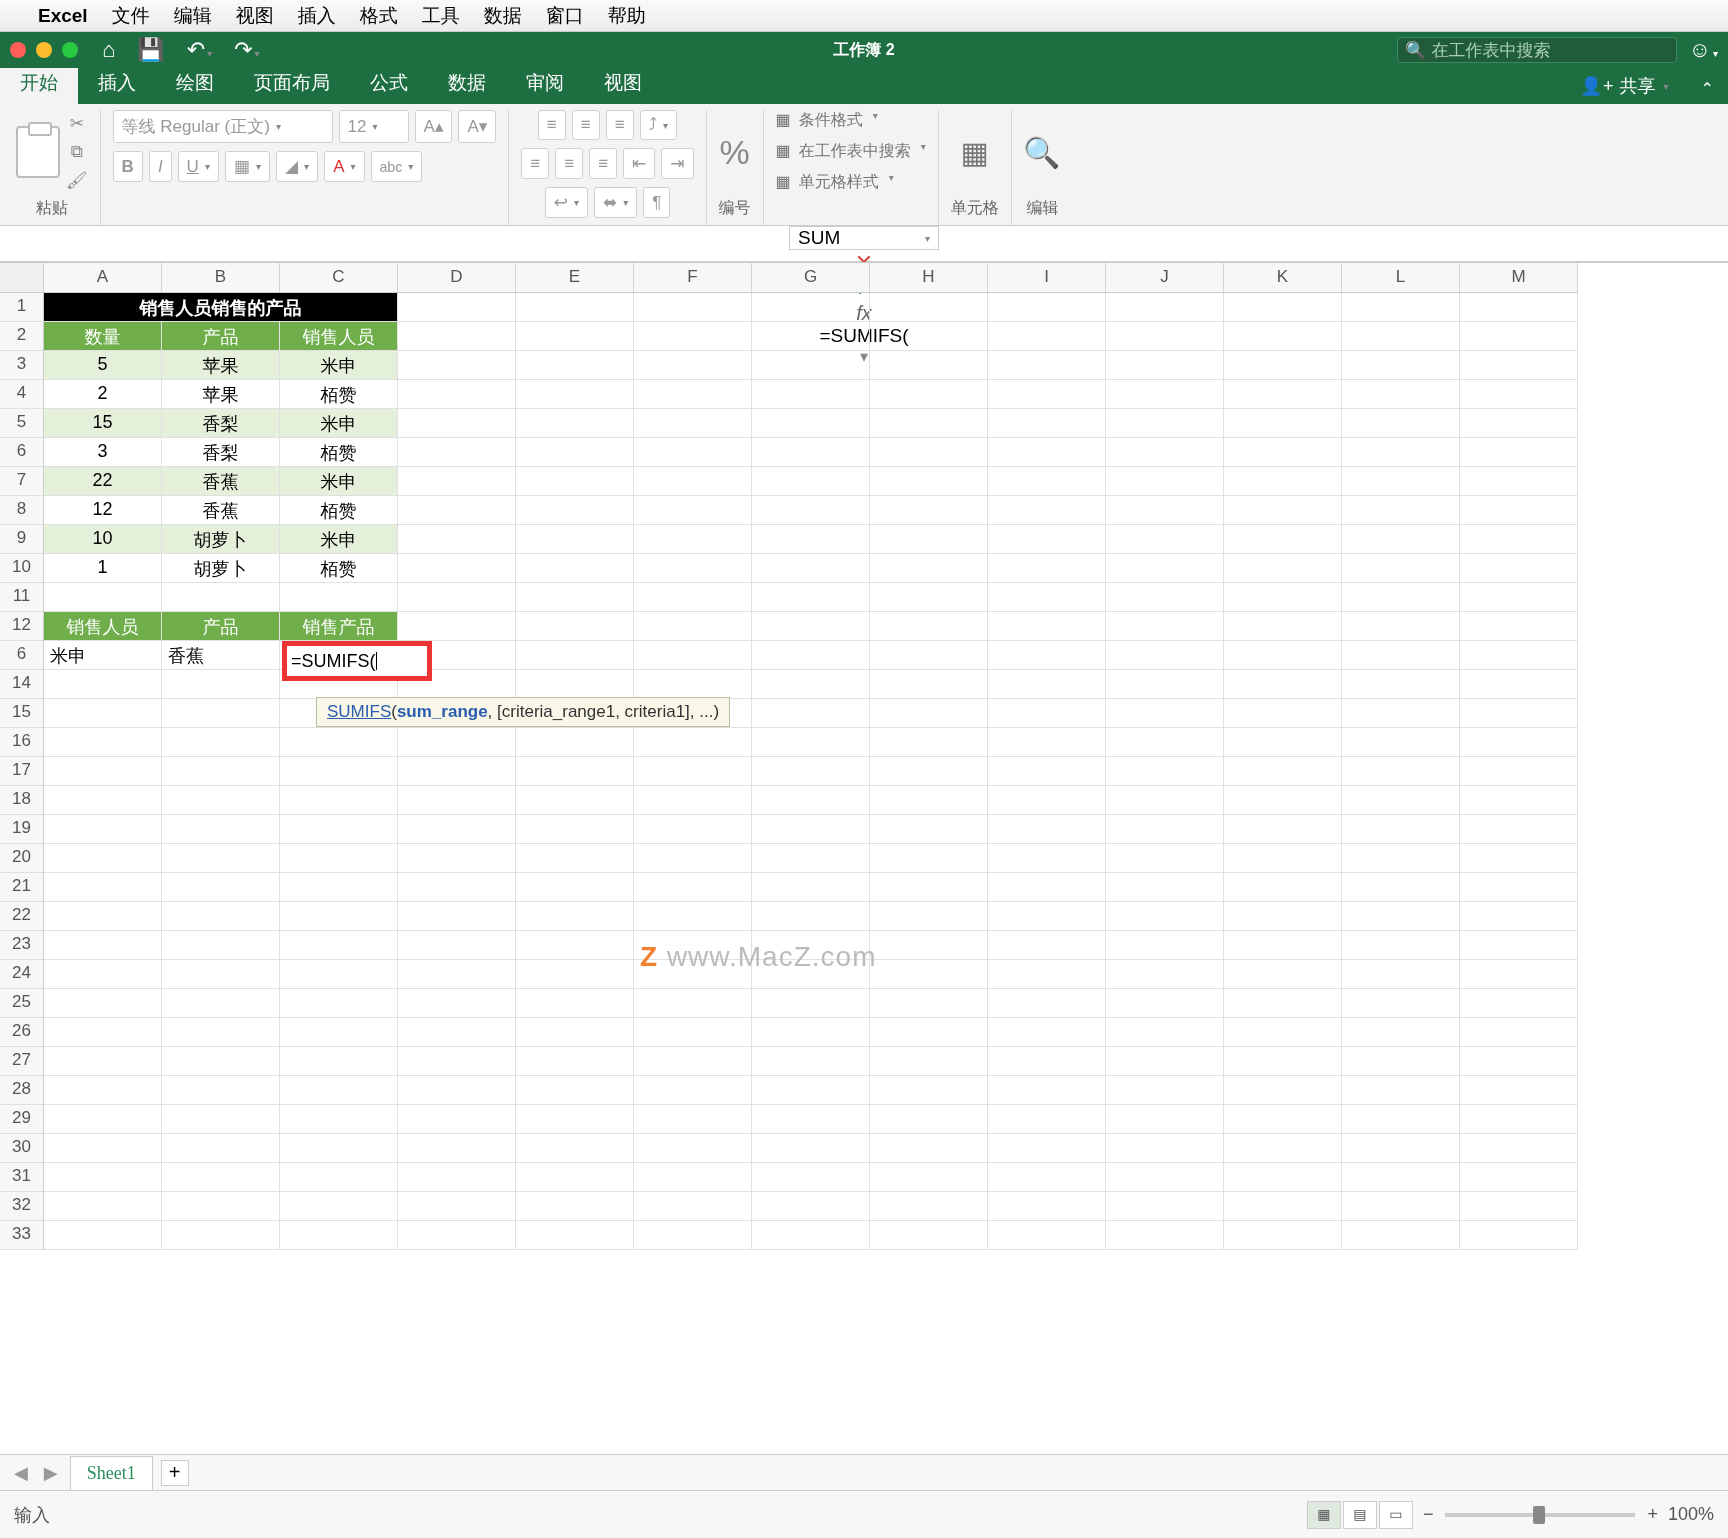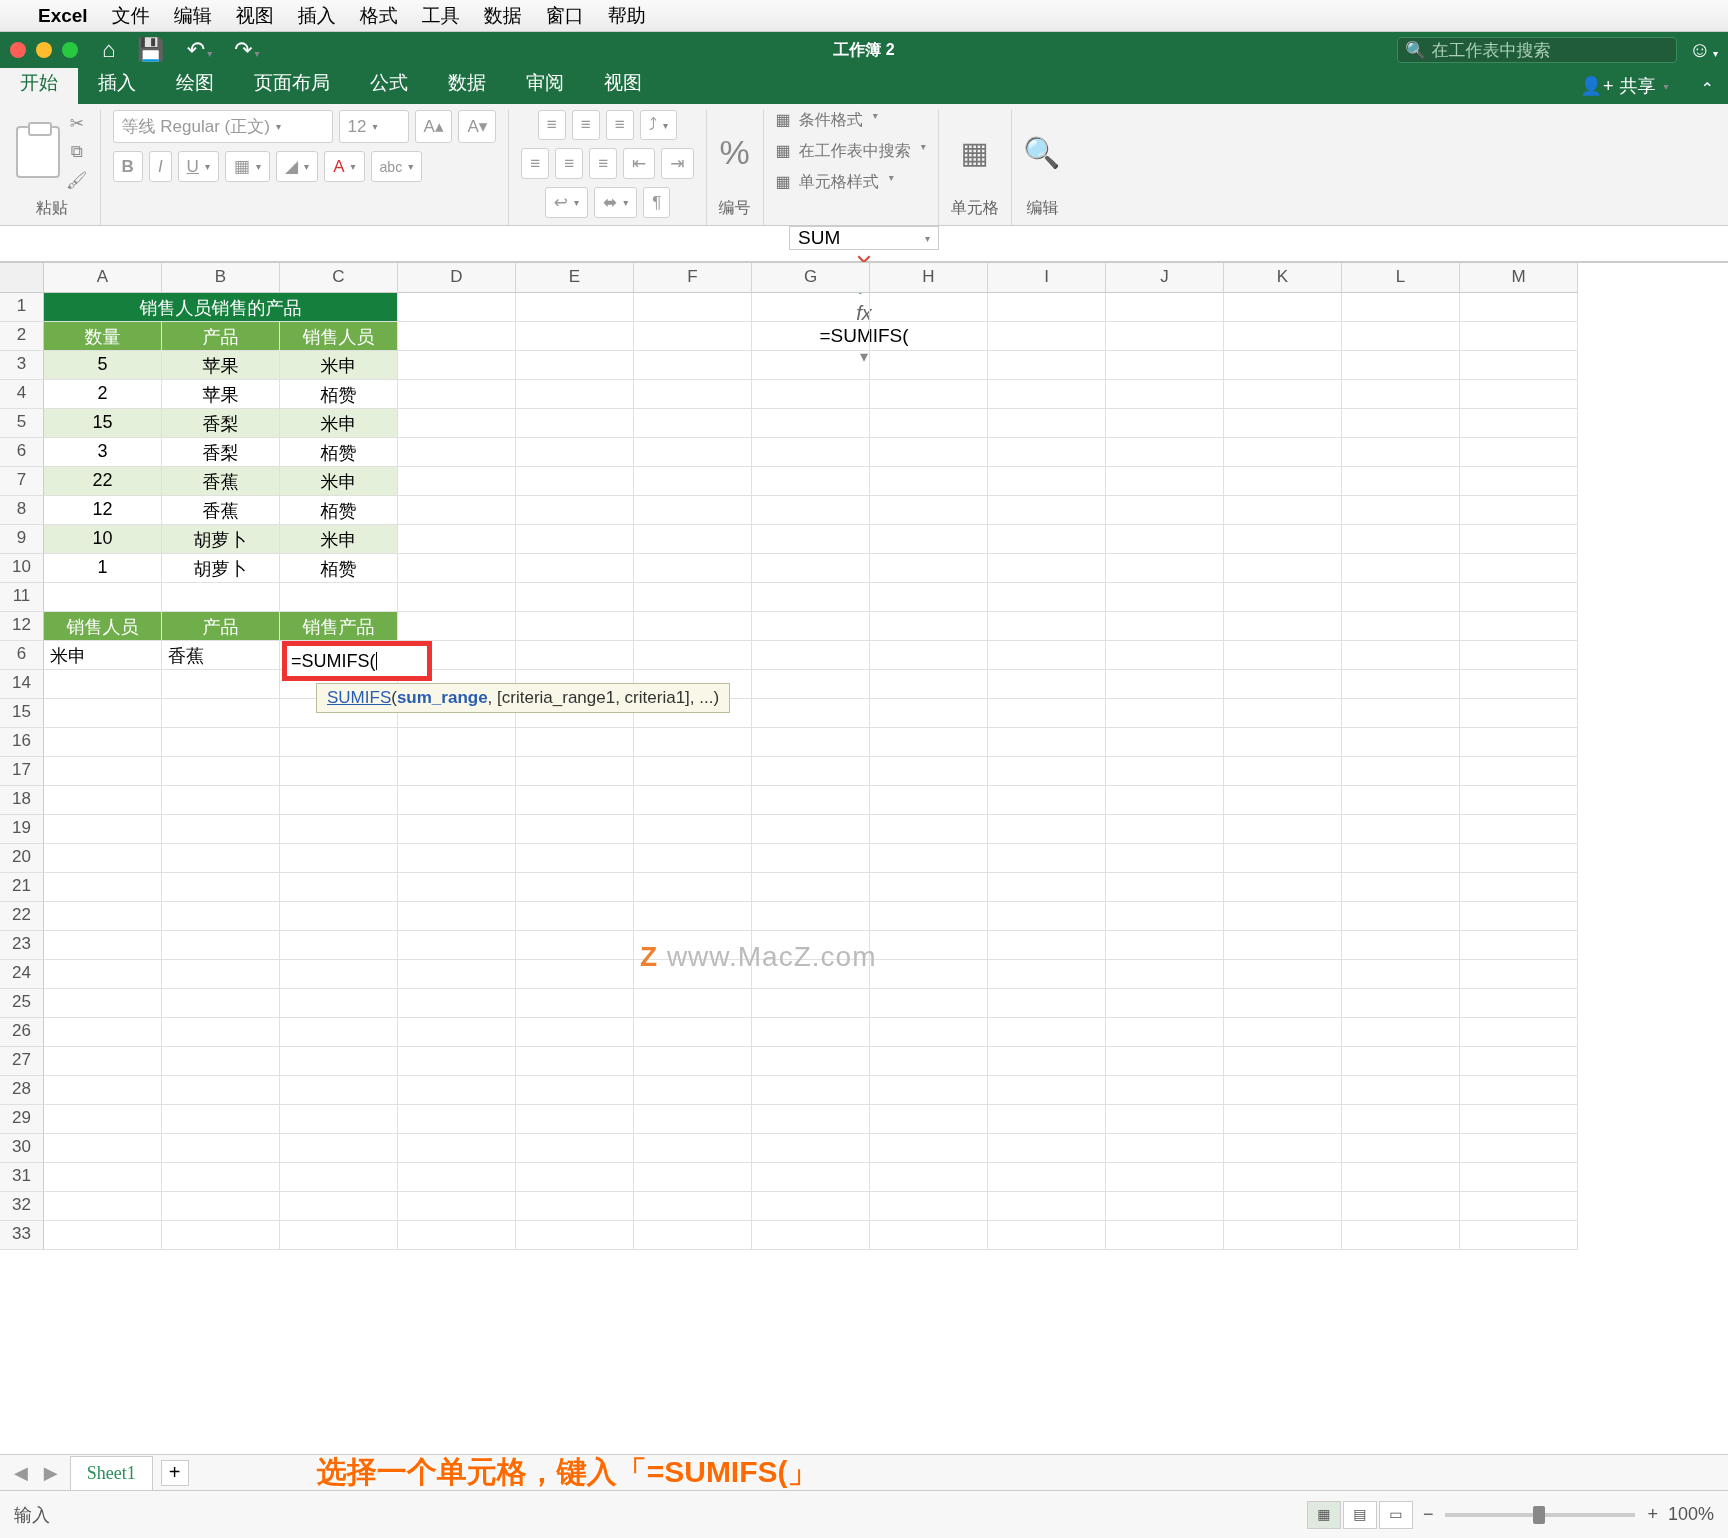--- a/index.html
+++ b/index.html
@@ -55,21 +55,21 @@
 .corner { width:44px; height:30px; border-right:1px solid #ccc; border-bottom:1px solid #ccc; background:#f0f0f0;}
 .colheads { display:flex; position:absolute; left:44px; top:0;}
 .ch { height:30px; border-right:1px solid #d4d4d4; border-bottom:1px solid #ccc; background:#f7f7f7; text-align:center; font-size:17px; color:#555; padding-top:4px;}
 .rowheads { position:absolute; top:30px; left:0;}
 .rh { width:44px; height:29px; border-right:1px solid #ccc; border-bottom:1px solid #e0e0e0; background:#f7f7f7; text-align:center; font-size:17px; color:#555; padding-top:3px;}
 .cells { position:absolute; left:44px; top:30px; }
 .row { display:flex; }
 .cell { height:29px; border-right:1px solid #e0e0e0; border-bottom:1px solid #e0e0e0; font-size:18px; padding:3px 6px 0; text-align:center; overflow:visible; white-space:nowrap;}
 .w0{width:118px;} .w1{width:118px;} .w2{width:118px;} .w3{width:118px;} .w4{width:118px;} .w5{width:118px;} .w6{width:118px;} .w7{width:118px;} .w8{width:118px;} .w9{width:118px;} .w10{width:118px;} .w11{width:118px;} .w12{width:118px;}
 
-.hdr-blue { background:#15803d; color:#fff; font-weight:400;}
+.hdr-blue { background:#000000; color:#fff; font-weight:700;}
 .hdr-green { background:#6fae4b; color:#fff;}
 .lt-green { background:#e5f0db;}
 .left{text-align:left;}
 
 
 .edit-box { position:absolute; border:5px solid #e33; background:#fff; z-index:10; display:flex; align-items:center; padding:0 4px; font-size:18px;}
 .tooltip { position:absolute; background:#f8f7e8; border:1px solid #bcbc9a; padding:4px 10px; font-size:17px; z-index:9; color:#333;}
 .tooltip a{color:#2a5db0; text-decoration:underline;} .tooltip b{font-weight:700; color:#2a5db0;}
 
 
@@ -819,33 +819,32 @@
         <div class="cell w10"></div>
         <div class="cell w11"></div>
         <div class="cell w12"></div>
       </div>
     </div>
 
   <div class="edit-box" style="left:282px; top:378px; width:150px; height:40px;">
     <span>=SUMIFS(</span>
       <span style="border-left:1px solid #000; height:18px;"></span>
   </div>
-  <div class="tooltip" style="left:316px; top:420px;">
+  <div class="tooltip" style="left:316px; top:434px;">
     <a>SUMIFS</a>(<b>sum_range</b><span>, [criteria_range1, criteria1], ...)</span>
   </div>
 
   <div class="watermark"><span class="z">Z</span> <span>www.MacZ.com</span></div>
 </div>
 
 <div class="sheet-tabs">
   <span class="st-nav">◀</span>
   <span class="st-nav">▶</span>
   <div class="st-tab">Sheet1</div>
   <div class="st-add">+</div>
-  <div class="instruction">选择一个单元格，键入「=SUMIFS(」</div>
 </div>
 
 <div class="status">
   <span>输入</span>
   <div style="flex:1;"></div>
   <div class="views">
     <div class="vb active">▦</div>
     <div class="vb">▤</div>
     <div class="vb">▭</div>
   </div>

